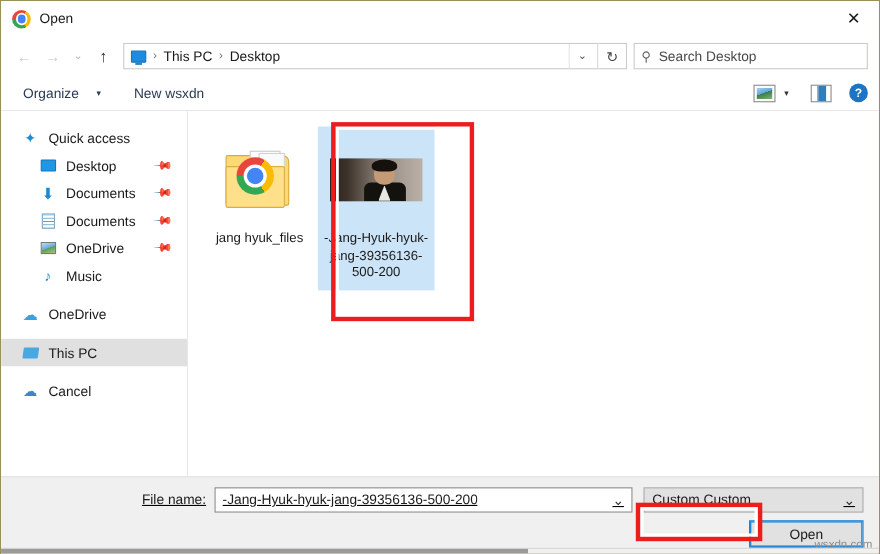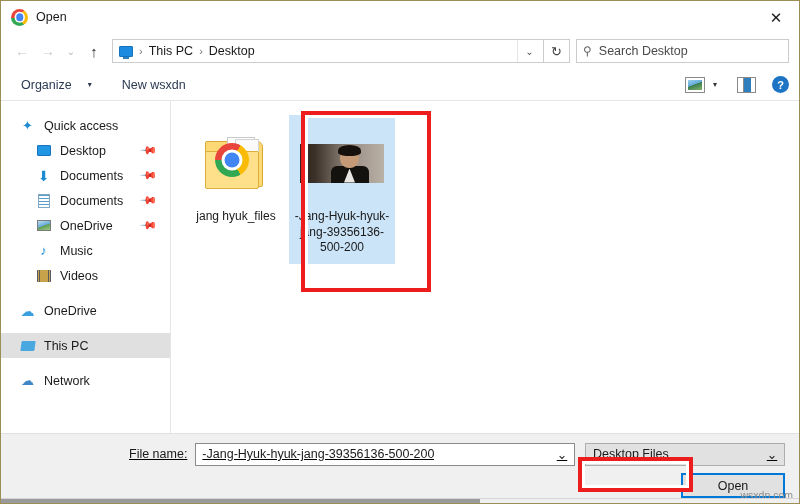--- a/index.html
+++ b/index.html
@@ -492,39 +492,33 @@
         <span class="side-ico">
             <i class="ico-pic"></i>
           </span>
         <span class="side-label">OneDrive</span>
         <span class="pin">📌</span>
       </div>
       <div class="side-row indent">
         <span class="side-ico ico-music">♪</span>
         <span class="side-label">Music</span>
       </div>
-      <div class="side-row indent">
-        <span class="side-ico">
-            <i class="ico-video"></i>
-          </span>
-        <span class="side-label">Videos</span>
-      </div>
       <div class="side-row gap">
         <span class="side-ico ico-cloud">☁</span>
         <span class="side-label">OneDrive</span>
       </div>
       <div class="side-row sel gap">
         <span class="side-ico">
             <i class="ico-pc"></i>
           </span>
         <span class="side-label">This PC</span>
       </div>
       <div class="side-row gap">
         <span class="side-ico ico-net">☁</span>
-        <span class="side-label">Network</span>
+        <span class="side-label">Cancel</span>
       </div>
     </div>
 
     <div class="filearea">
       <div class="file-grid">
 
         <div class="file-item">
           <div class="thumb-wrap">
             <div class="folder">
               <div class="back"></div>
@@ -556,21 +550,21 @@
   </div>
 
   <div class="footer">
     <div class="fn-row">
       <div class="fn-label">File name:</div>
       <div class="fn-input">
         <span>-Jang-Hyuk-hyuk-jang-39356136-500-200</span>
         <span class="fn-caret">⌄</span>
       </div>
       <div class="type-select">
-        <span>Desktop Files</span>
+        <span>Custom Custom</span>
         <span class="fn-caret">⌄</span>
       </div>
     </div>
     <div class="btn-row">
       <div class="dlg-btn focused">Open</div>
     </div>
     <div class="watermark">wsxdn.com</div>
     <div class="hscroll">
       <div class="thumb"></div>
     </div>

